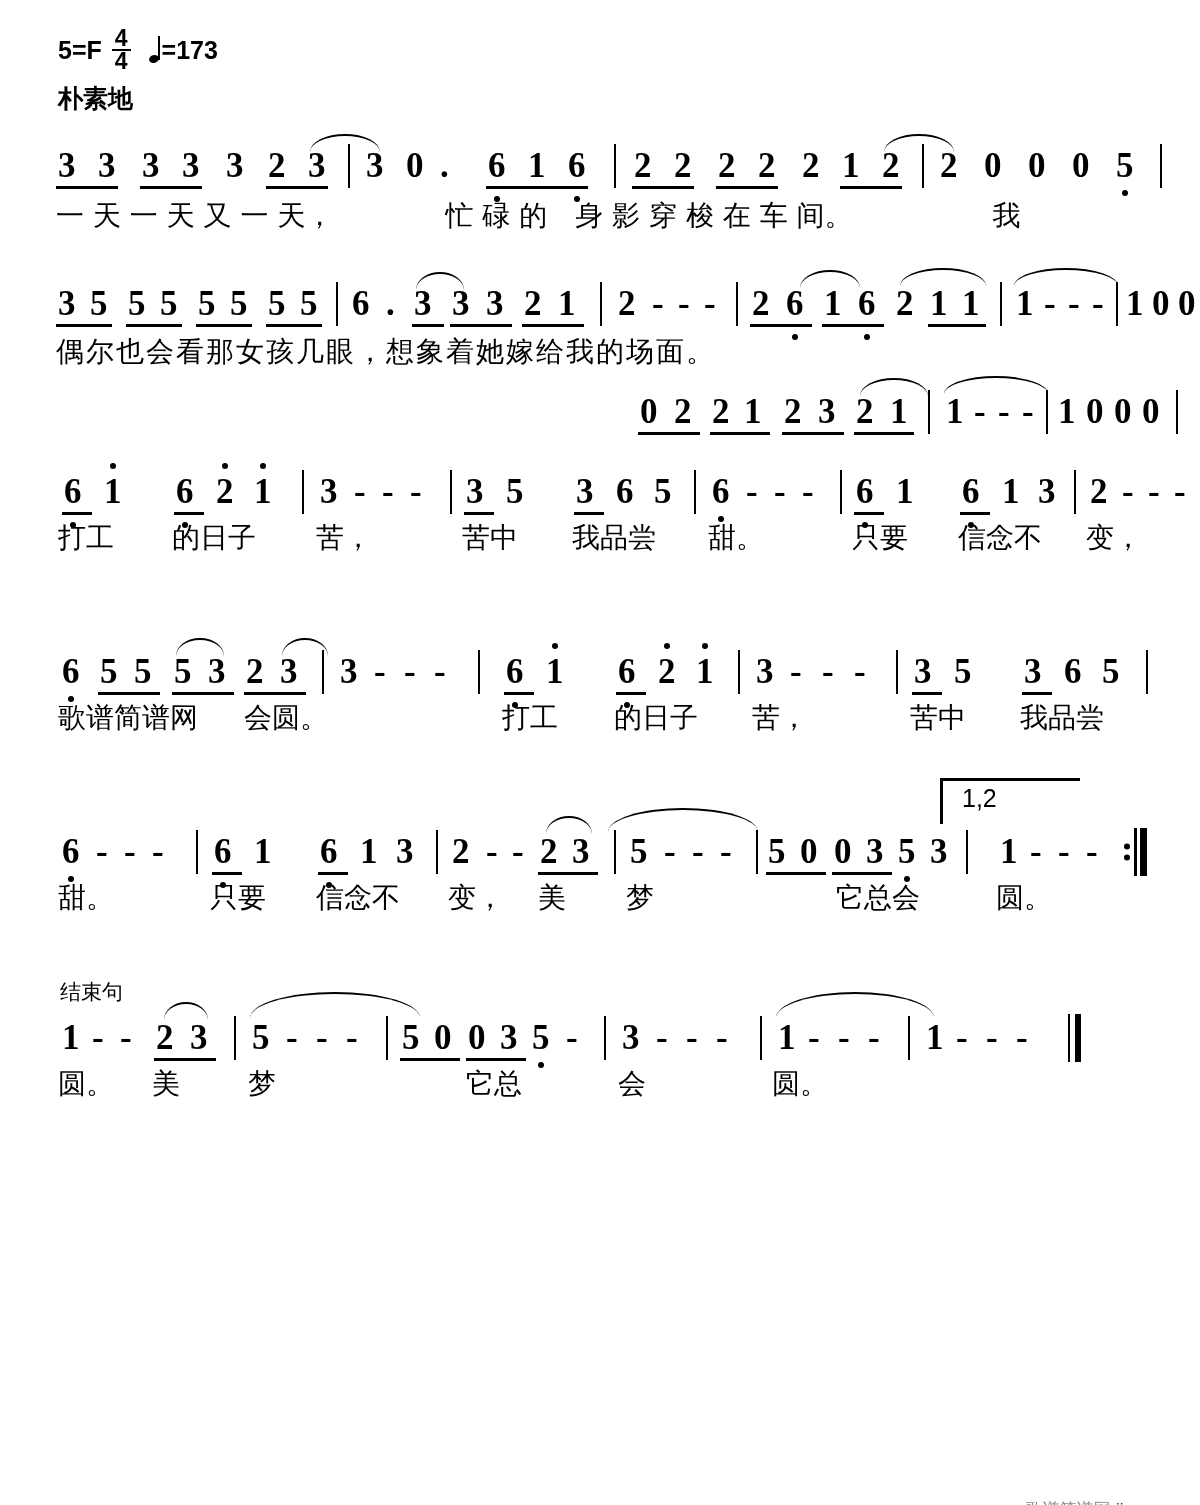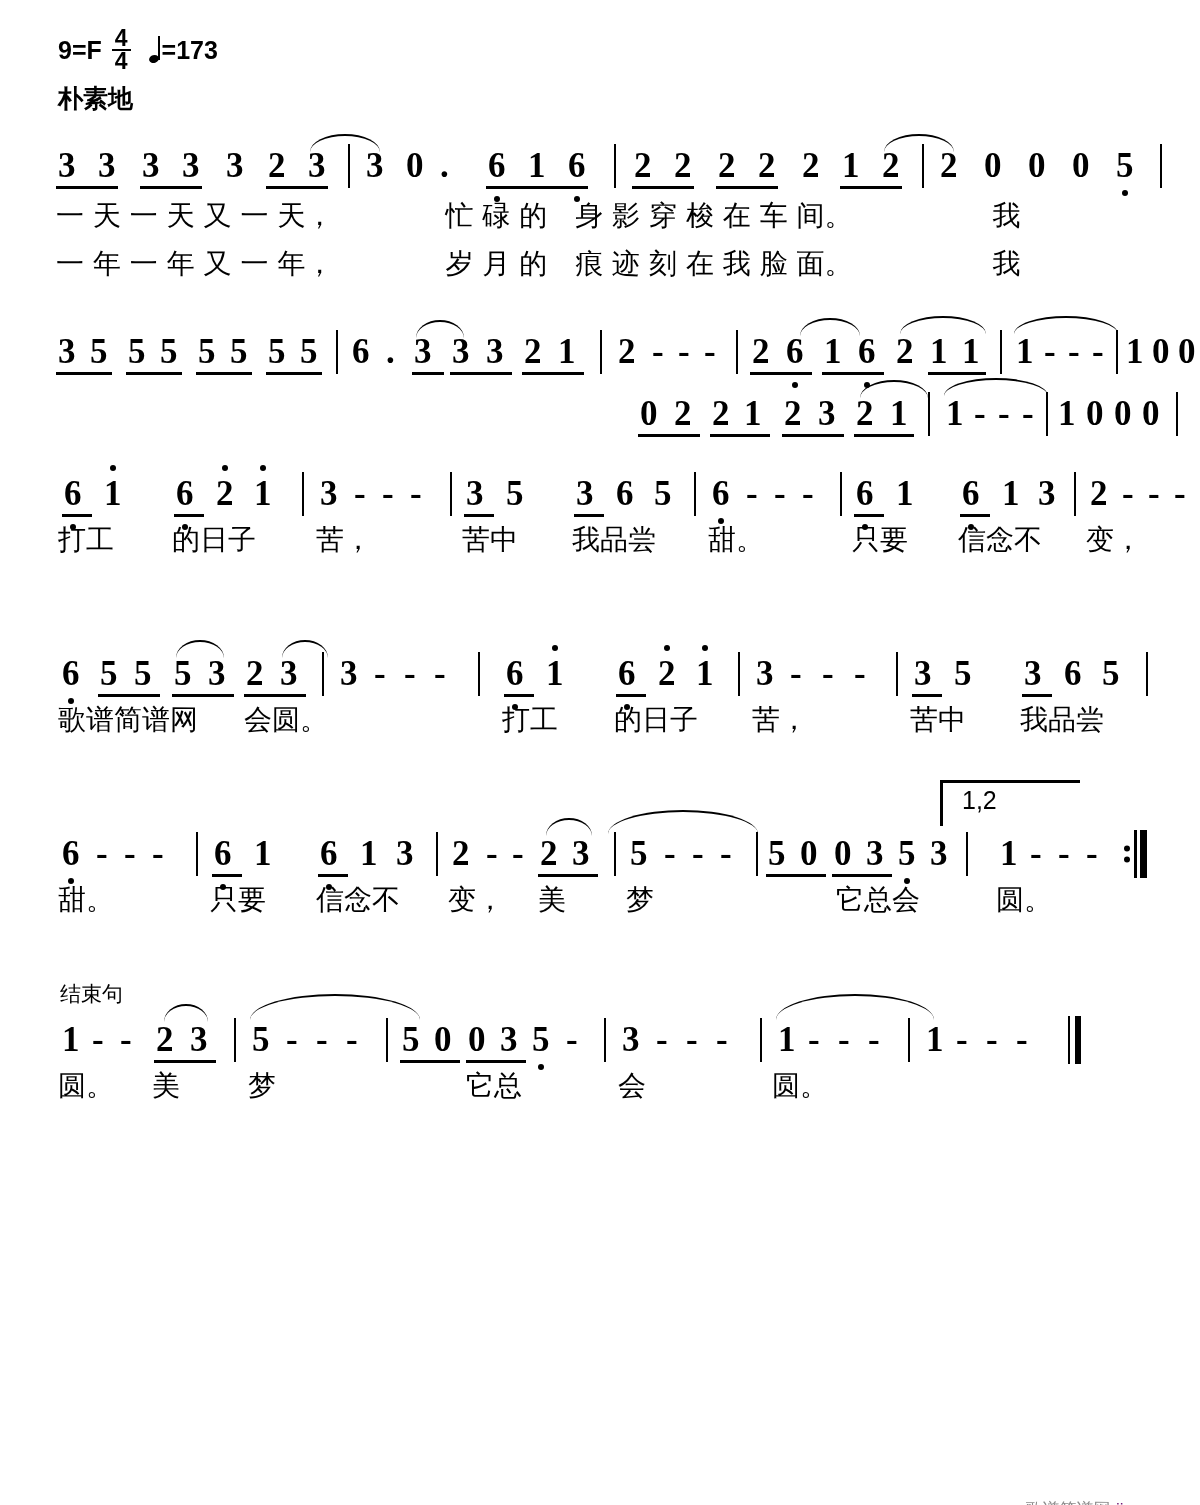--- a/index.html
+++ b/index.html
@@ -129,21 +129,21 @@
 </style>
 </head>
 <body>
 
 <div class="sheet">
 
 
   <div class="meta">
     <div class="meta-left">
       <div class="keyline">
-        <span class="keytext">9=F</span>
+        <span class="keytext">5=F</span>
         <span class="timesig">
           <span class="num">4</span>
           <span class="den">4</span>
         </span>
         <span class="tempo">
           <span class="qnote">
               <span class="head"></span>
               <span class="stem"></span>
             </span>
           <span>=173</span>
@@ -197,23 +197,20 @@
       <span class="el n" style="left:1028px;top:10px;">0</span>
       <span class="el n" style="left:1072px;top:10px;">0</span>
       <span class="el n oct-lo" style="left:1116px;top:10px;">5</span>
       <div class="bar" style="left:1160px;top:6px;height:44px;"></div>
     </div>
 
     <div class="lyricrow">
       <span class="ly" style="left:56px;top:2px;">一 天 一 天 又 一 天，　　　　忙 碌 的　身 影 穿 梭 在 车 间。　　　　　我</span>
     </div>
 
-    <div class="lyricrow">
-      <span class="ly" style="left:56px;top:2px;">一 年 一 年 又 一 年，　　　　岁 月 的　痕 迹 刻 在 我 脸 面。　　　　　我</span>
-    </div>
   </div>
 
   <div class="system" style="margin-top:28px;">
     <div class="noterow" style="height:62px;">
 
       <span class="el n" style="left:58px;top:10px;">3</span>
       <span class="el n" style="left:90px;top:10px;">5</span>
       <div class="beam" style="left:56px;top:48px;width:56px;"></div>
       <span class="el n" style="left:128px;top:10px;">5</span>
       <span class="el n" style="left:160px;top:10px;">5</span>
@@ -265,20 +262,23 @@
       <span class="el dash" style="left:1092px;top:10px;">-</span>
       <div class="slur" style="left:1014px;top:-8px;width:104px;"></div>
       <div class="bar" style="left:1116px;top:6px;height:44px;"></div>
 
       <span class="el n" style="left:1126px;top:10px;">1</span>
       <span class="el n" style="left:1152px;top:10px;">0</span>
       <span class="el n" style="left:1178px;top:10px;">0</span>
 
     </div>
 
+    <div class="lyricrow tight">
+      <span class="ly" style="left:56px;top:0px;letter-spacing:2px;" id="ly2a">偶尔也会看那女孩几眼，想象着她嫁给我的场面。</span>
+    </div>
   </div>
 
   <div class="system" style="margin-top:2px;">
     <div class="noterow" style="height:56px;">
 
       <span class="el n" style="left:640px;top:8px;">0</span>
       <span class="el n" style="left:674px;top:8px;">2</span>
       <div class="beam" style="left:638px;top:46px;width:62px;"></div>
       <span class="el n" style="left:712px;top:8px;">2</span>
       <span class="el n" style="left:744px;top:8px;">1</span>

